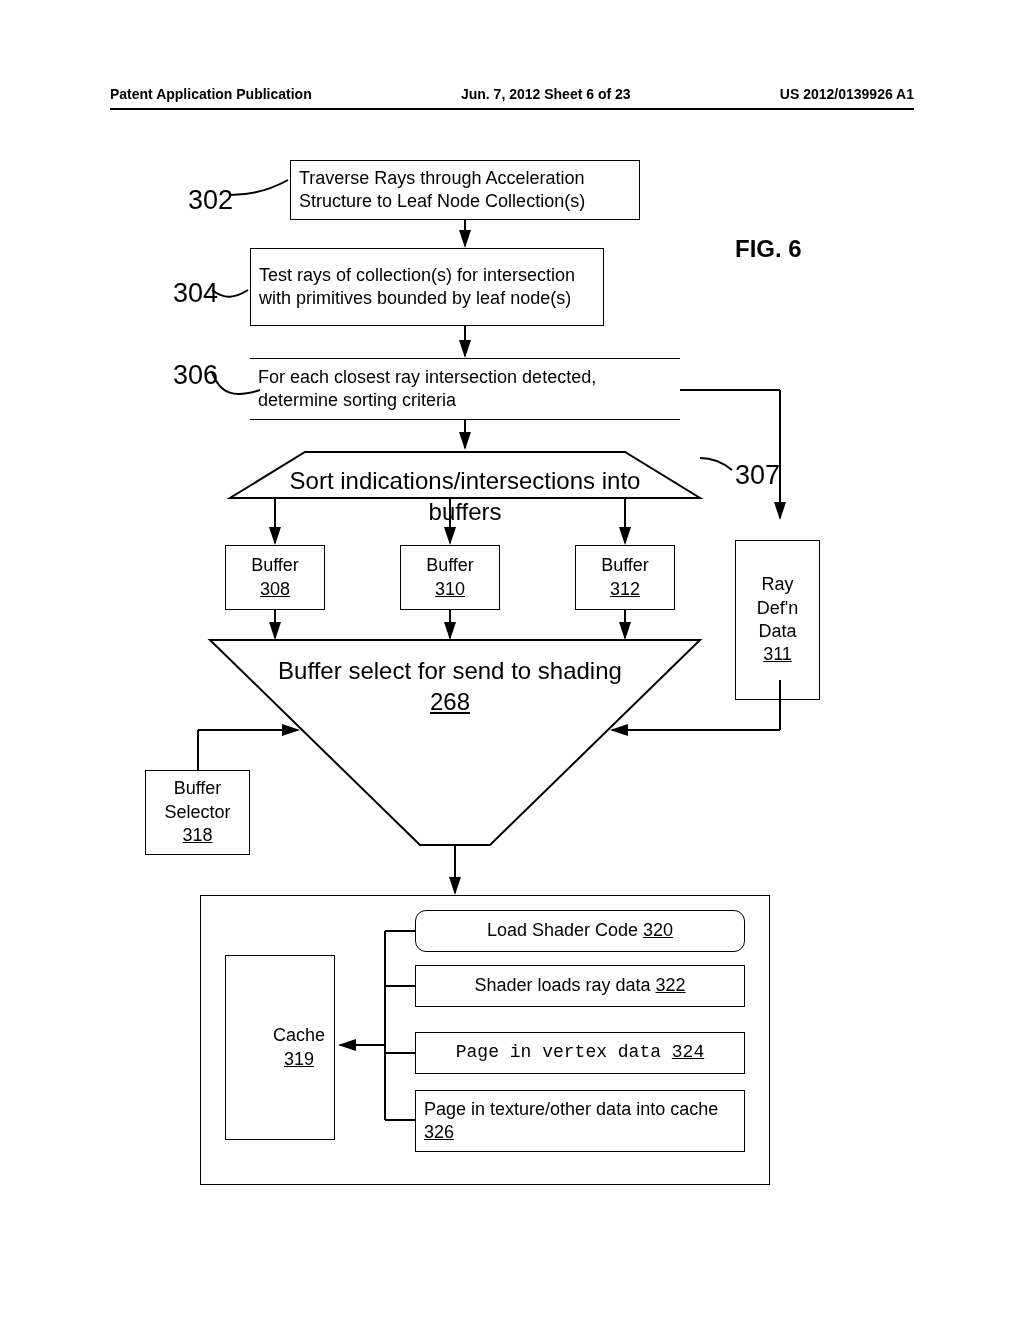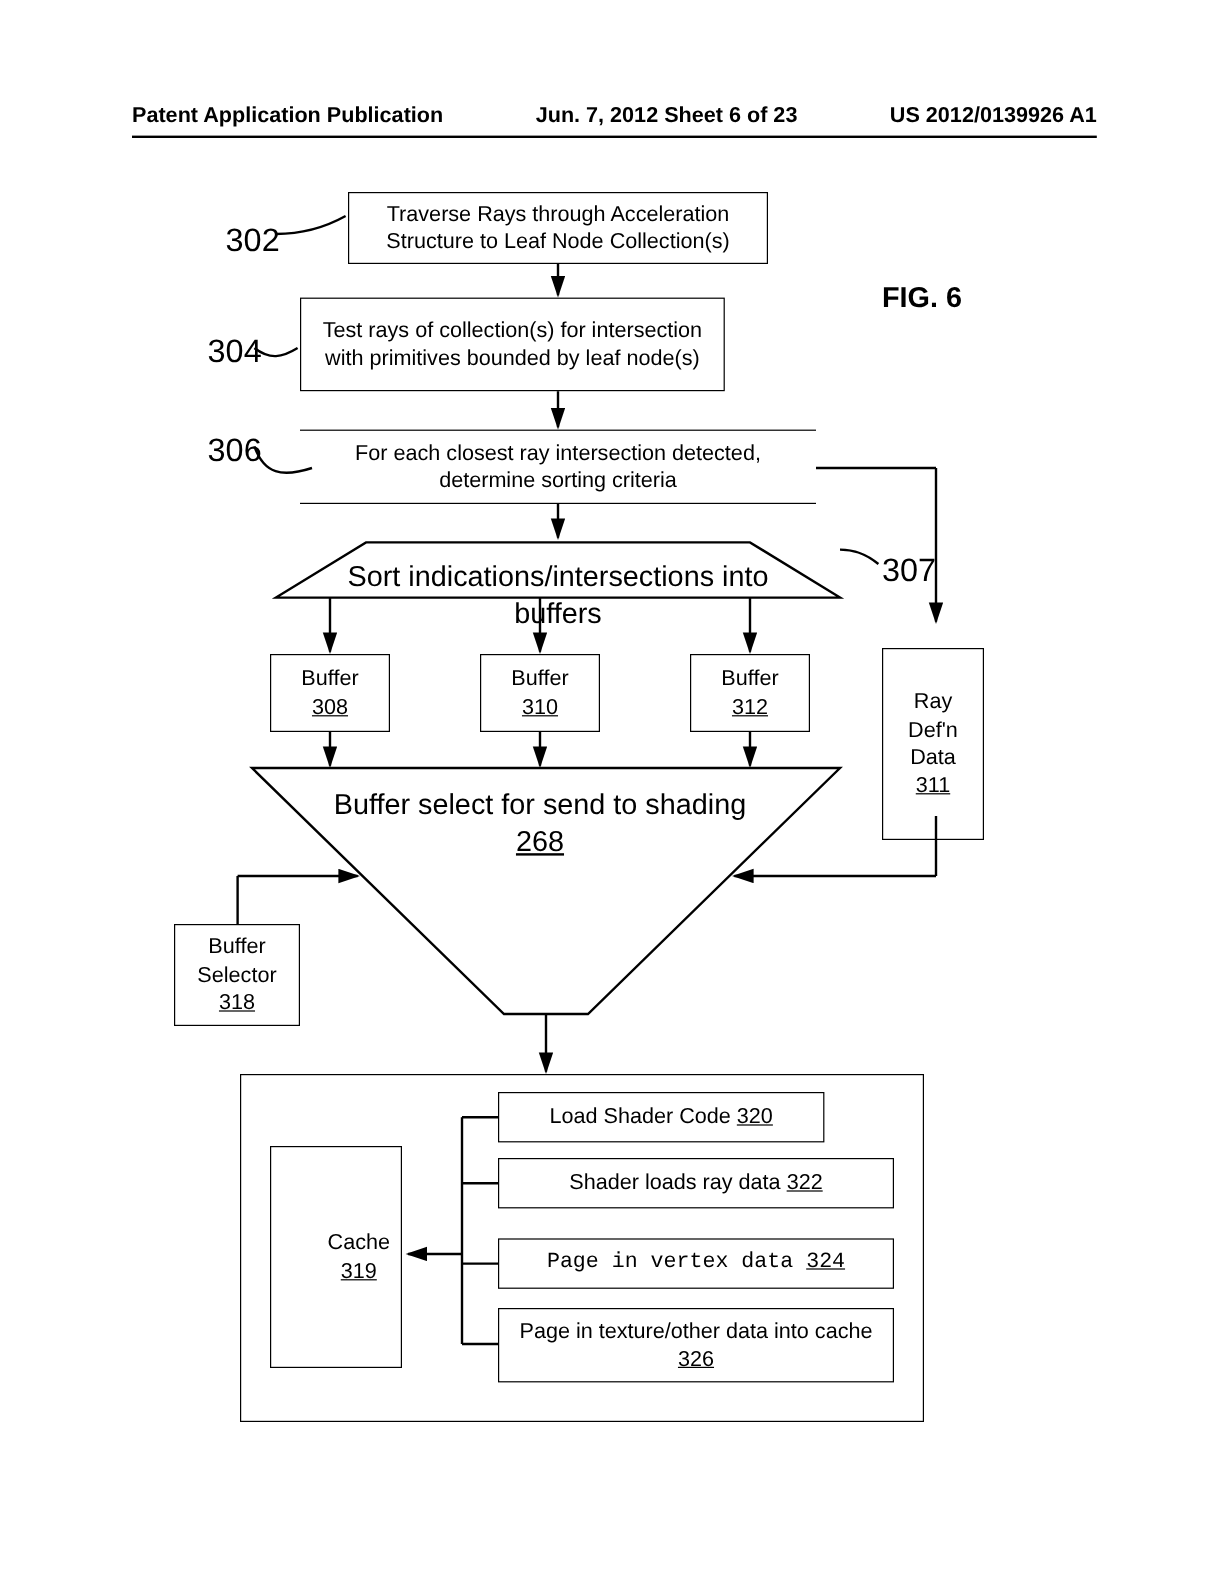--- a/index.html
+++ b/index.html
@@ -14,37 +14,36 @@
   .page {
     position: relative;
     width: 1024px;
     height: 1320px;
   }
   .header {
     position: absolute;
     top: 86px;
     left: 110px;
     right: 110px;
-    font-size: 18px;
+    font-size: 14px;
     font-weight: bold;
     display: flex;
     justify-content: space-between;
     border-bottom: 2px solid #000;
     padding-bottom: 6px;
   }
   .fig-label {
     position: absolute;
     font-size: 24px;
     font-weight: bold;
   }
   .box {
     position: absolute;
     border: 1px solid #000;
     background: white;
-    text-align: center;
     display: flex;
     flex-direction: column;
     justify-content: center;
     align-items: center;
     font-size: 18px;
     line-height: 1.3;
     padding: 4px 8px;
     box-sizing: border-box;
   }
   .noborder {
@@ -132,21 +131,21 @@
     <span class="underline">318</span>
   </div>
 
   <div class="box" style="left:200px; top:895px; width:570px; height:290px; padding:0;"></div>
 
   <div class="box" style="left:225px; top:955px; width:110px; height:185px;padding-left:46px;">
     <span>Cache</span>
     <span class="underline">319</span>
   </div>
 
-  <div class="box" style="left:415px; top:910px; width:272px; height:42px;">
+  <div class="box" style="left:415px; top:910px; width:330px; height:42px;border-radius:11px;">
     <span>
       <span>Load Shader Code </span><span class="underline">320</span>
     </span>
   </div>
   <div class="box" style="left:415px; top:965px; width:330px; height:42px;">
     <span>
       <span>Shader loads ray data </span><span class="underline">322</span>
     </span>
   </div>
   <div class="box" style="left:415px; top:1032px; width:330px; height:42px;font-family:Liberation Mono, monospace;">

